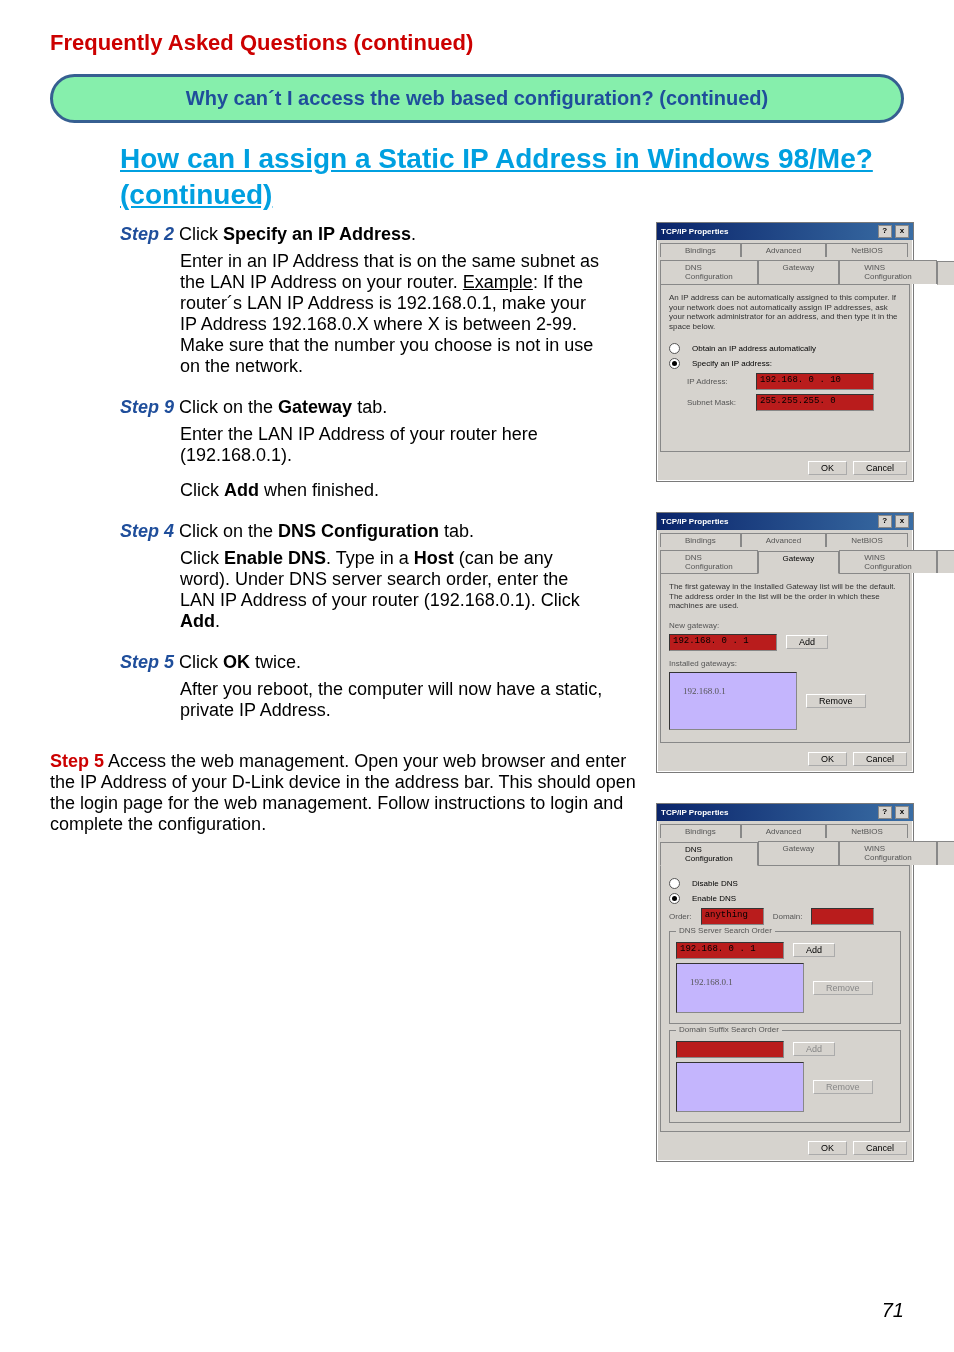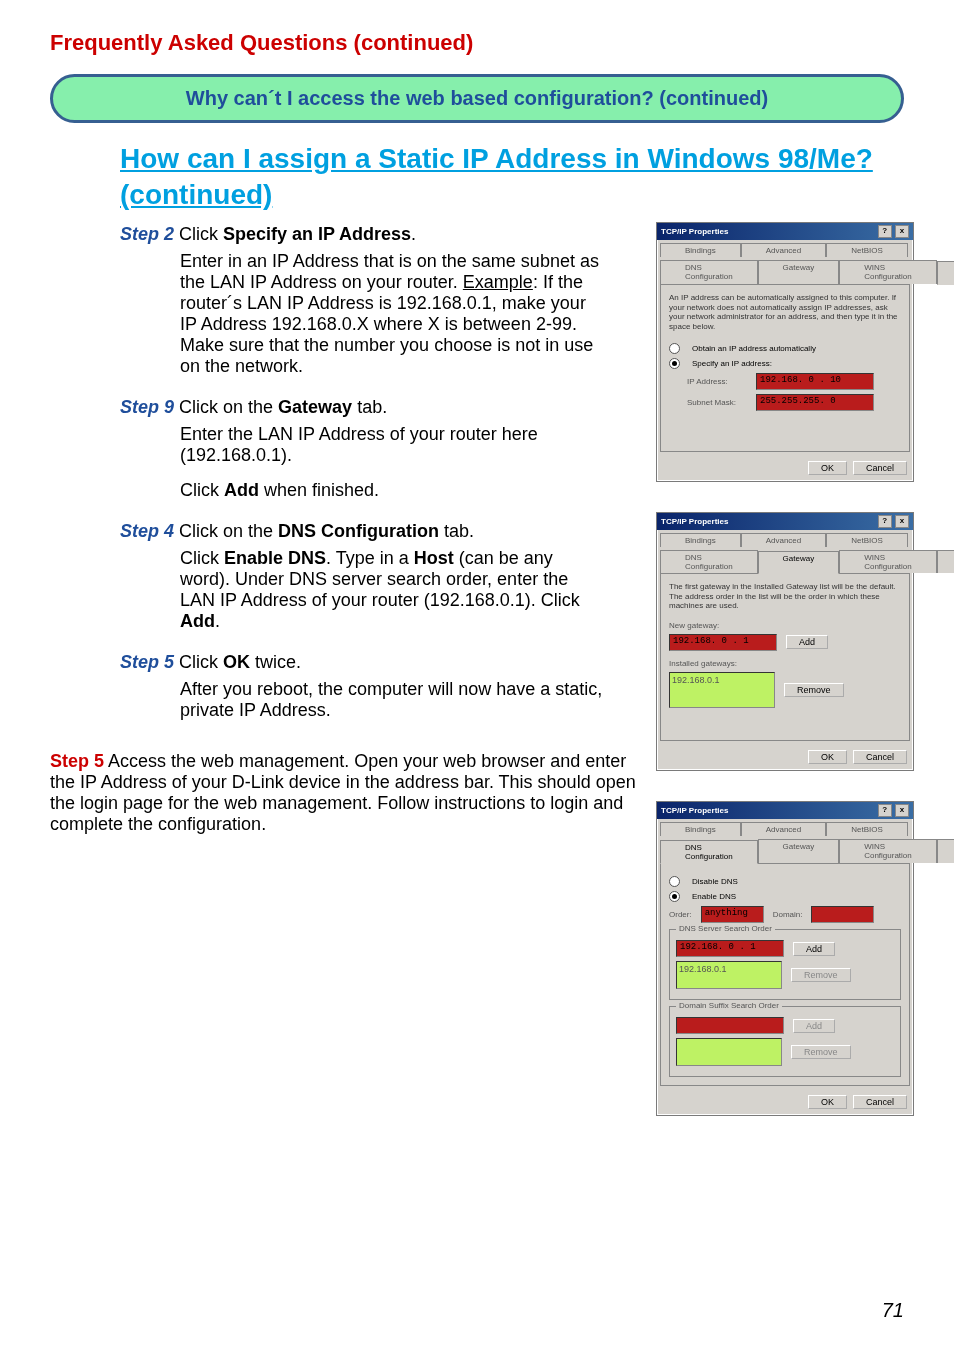--- a/index.html
+++ b/index.html
@@ -147,22 +147,22 @@
   }
   .win-btn.disabled { color: #888; }
   .footer-btns { display:flex; justify-content:flex-end; gap:6px; padding:6px; }
   .group-box {
     border:1px solid #888; padding:6px; margin-top:6px; position:relative;
   }
   .group-title {
     position:absolute; top:-6px; left:6px; background:#d6d3ce; padding:0 3px; font-size:8px; color:#555;
   }
   .list-box {
-    background:#bef264;border:1px inset #888;min-height:30px;font-size:9px;padding:2px;
-    color:#555;font-family:Liberation Sans, sans-serif;
+    background:#c4b5fd;border:1px inset #888;min-height:30px;font-size:9px;padding:13px;
+    color:#555;font-family:Liberation Serif, serif;
   }
   .desc-text { font-size:8px; color:#333; line-height:1.2; }
 </style>
 </head>
 <body>
 
 <div class="page-title">Frequently Asked Questions (continued)</div>
 
 <div class="banner">
   <div class="banner-text">Why can´t I access the web based configuration? (continued)</div>

